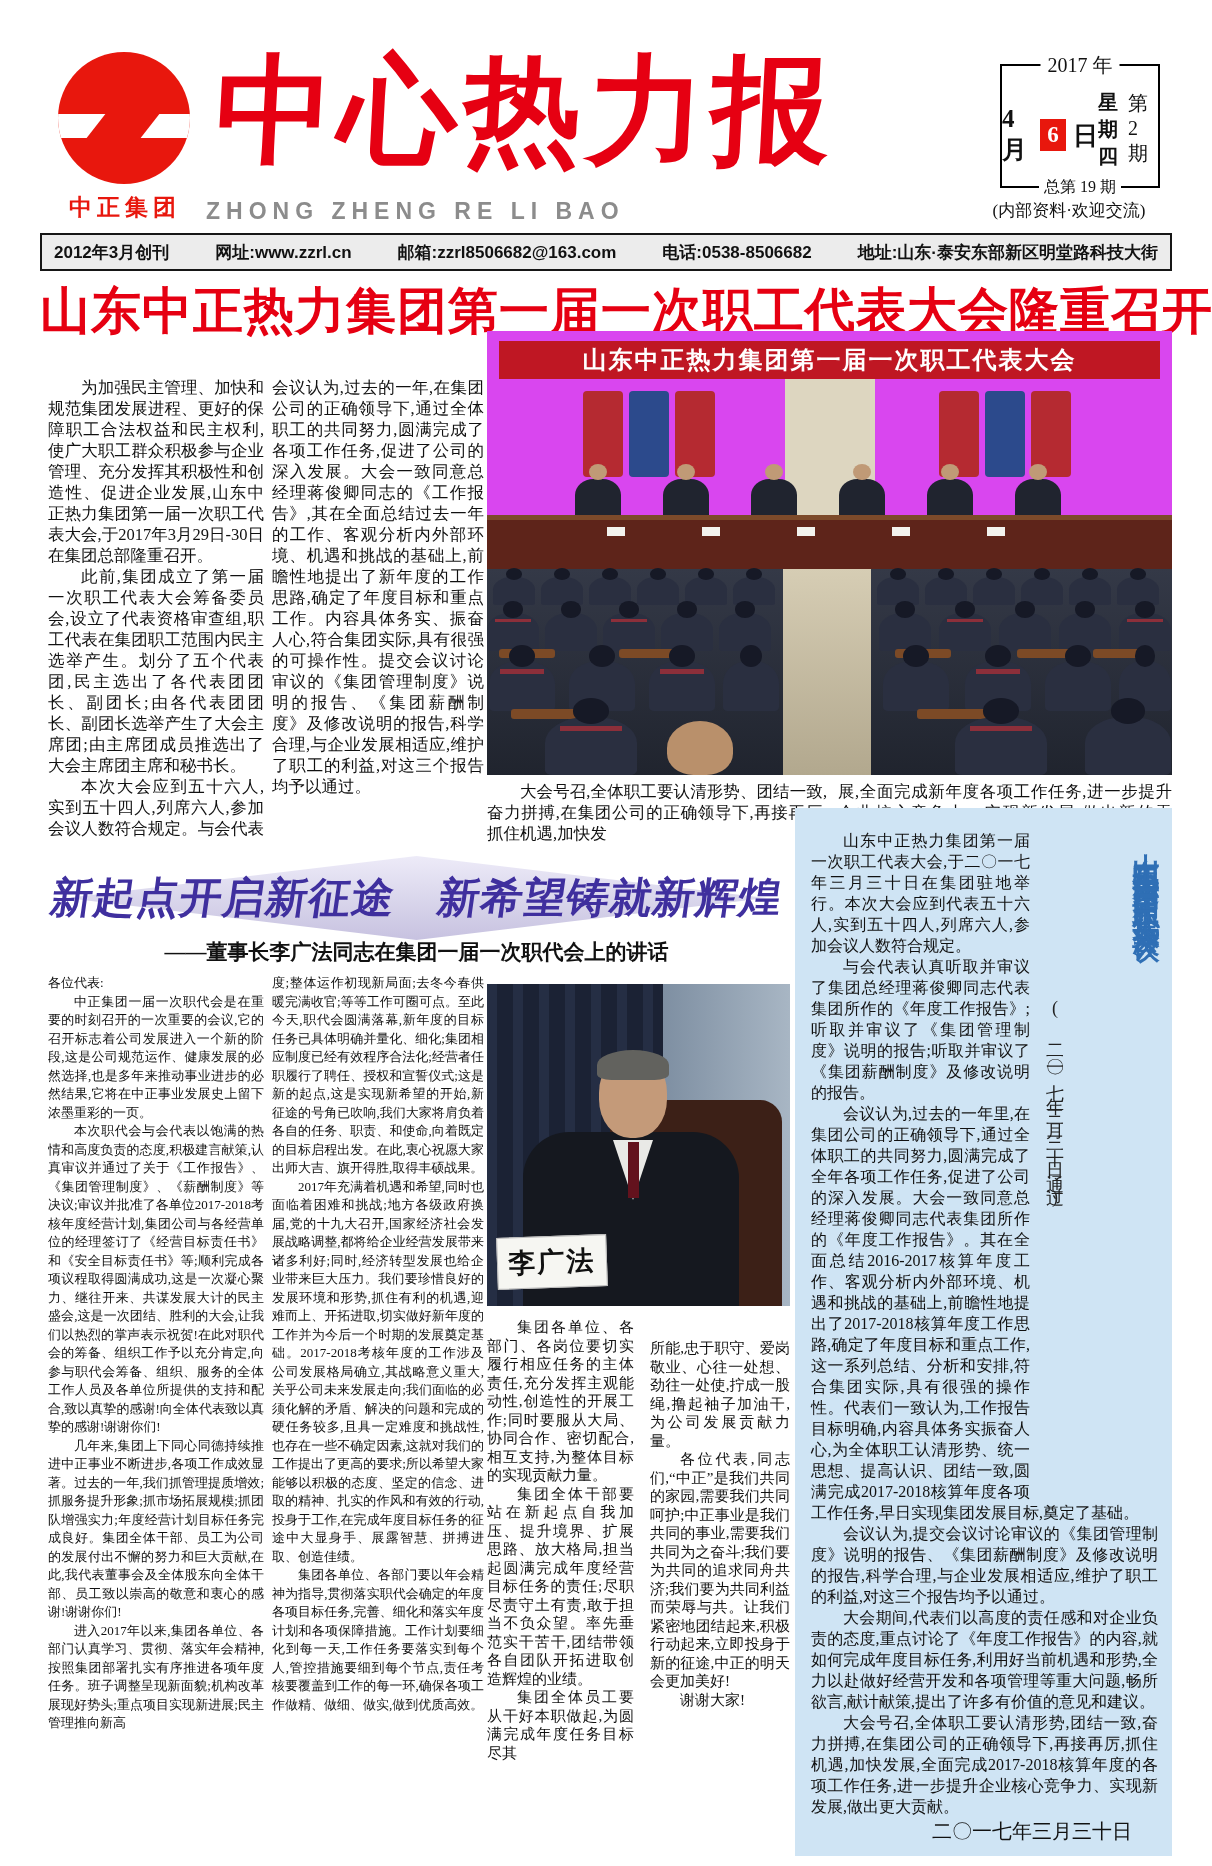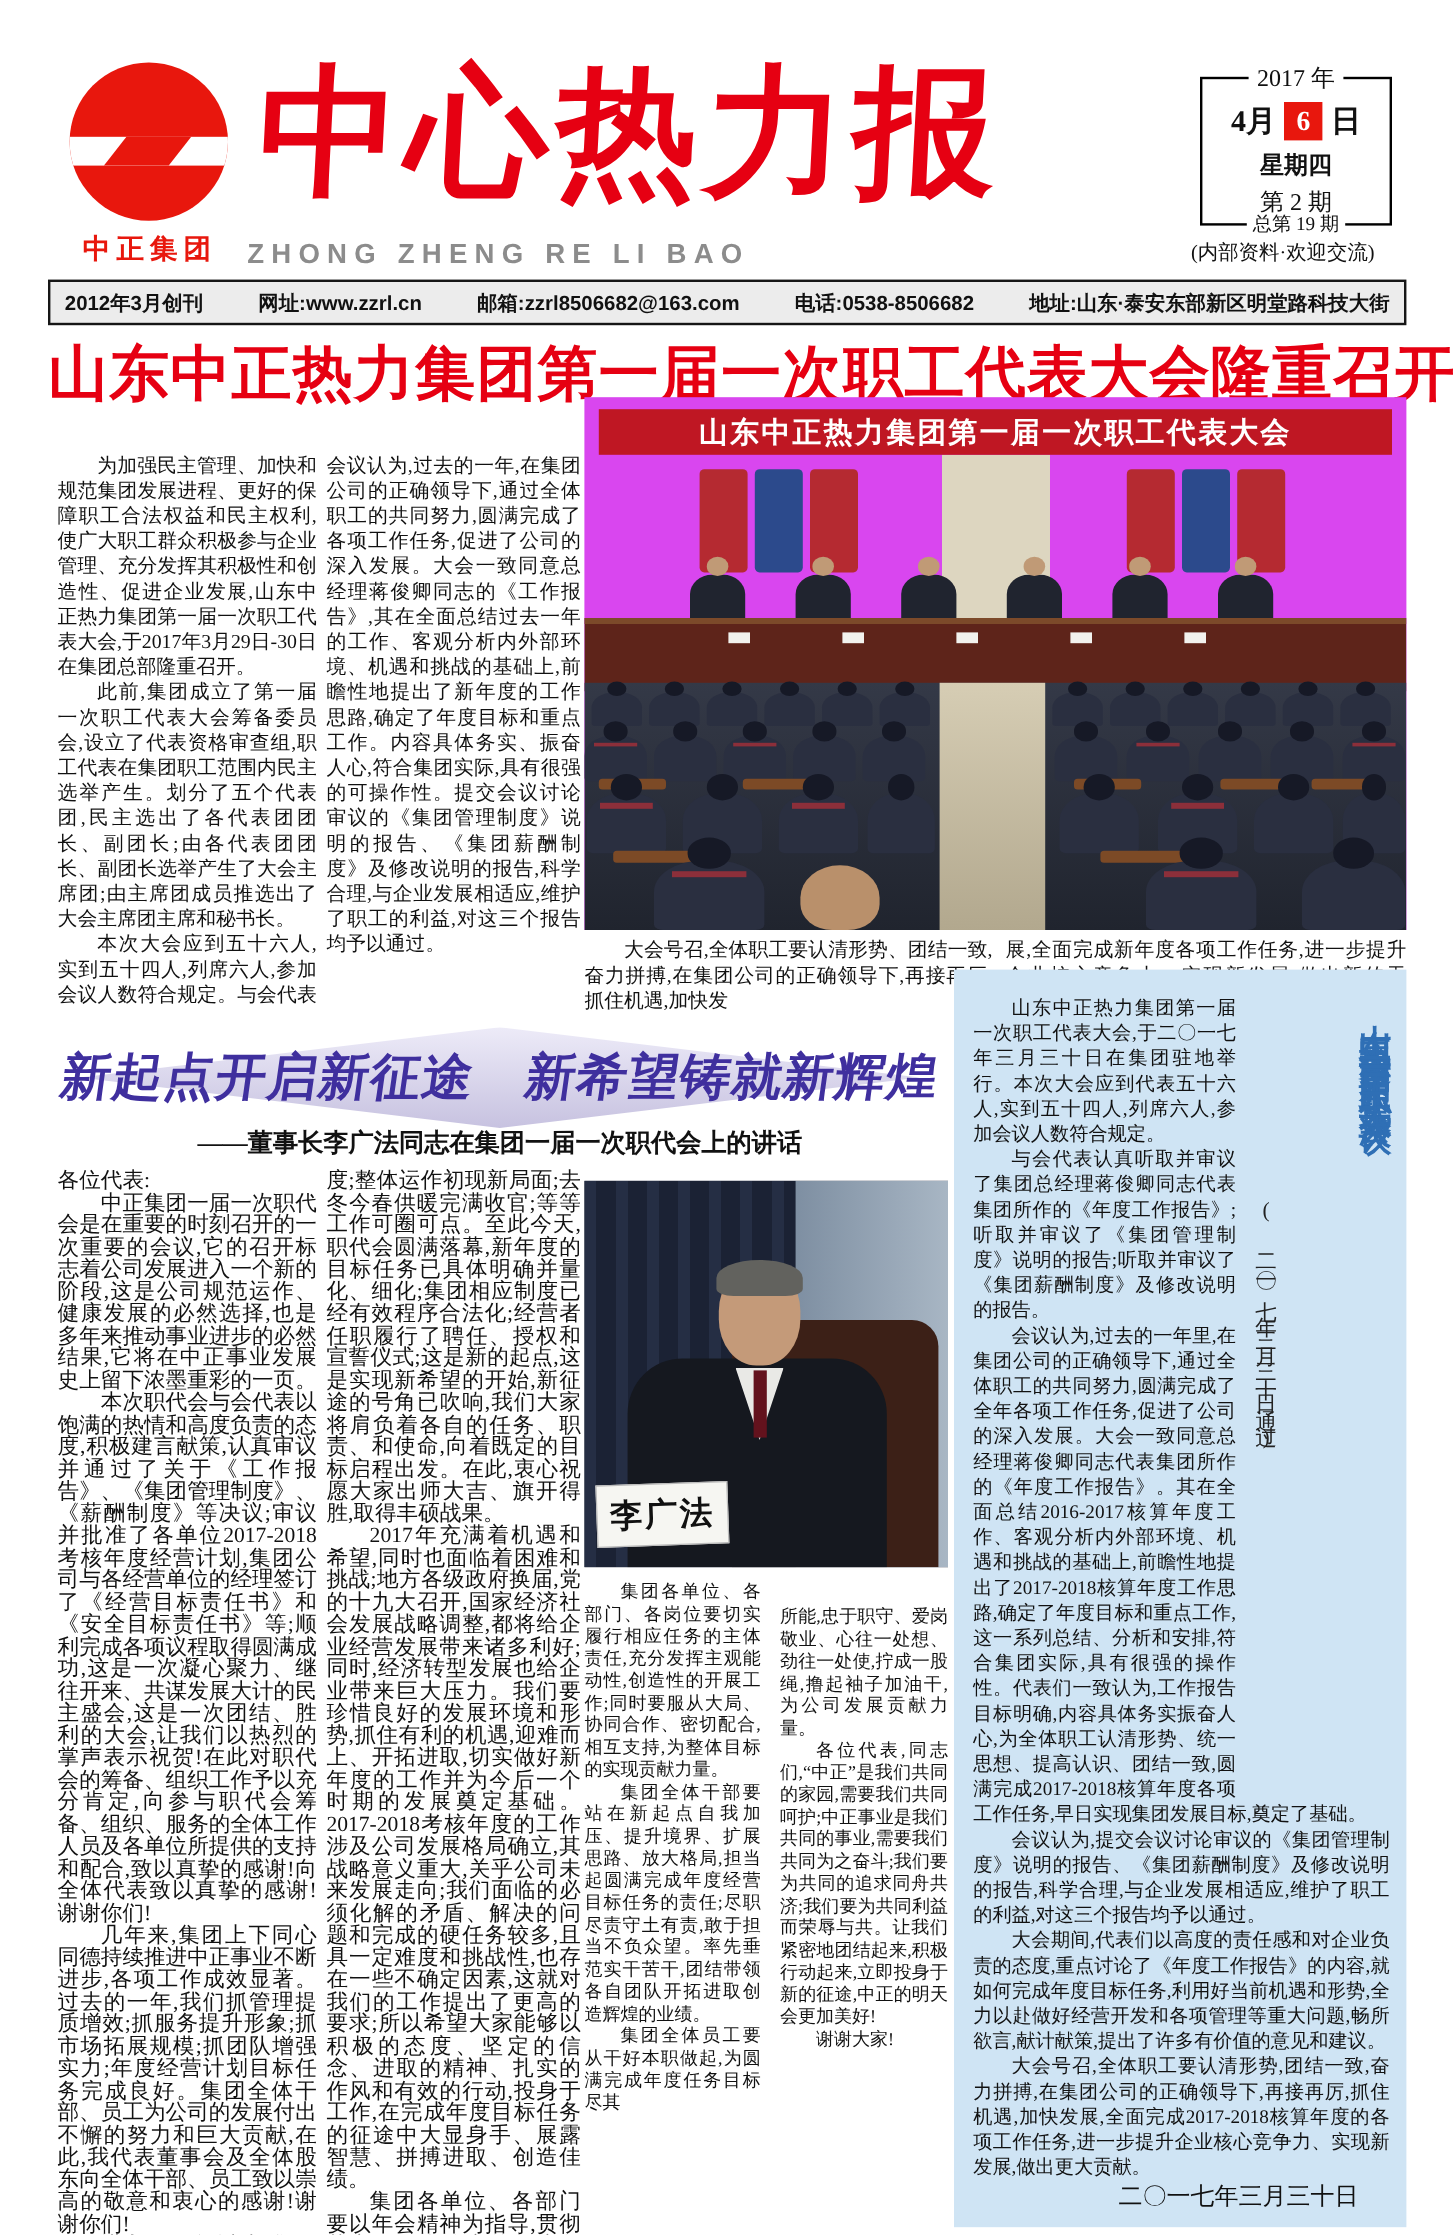--- a/index.html
+++ b/index.html
@@ -14,21 +14,21 @@
                     background:#e8170d;transform:skewX(-38deg);}
   .logo-label{position:absolute;left:50px;top:192px;width:150px;text-align:center;color:#e8170d;
               font-weight:bold;font-size:23px;letter-spacing:5px;}
   .paper-title{position:absolute;left:198px;top:28px;width:655px;height:168px;line-height:168px;
                text-align:center;font-size:118px;font-weight:bold;color:#e60012;letter-spacing:6px;
                white-space:nowrap;transform:skewX(-3deg);}
   .paper-pinyin{position:absolute;left:206px;top:198px;width:652px;display:flex;justify-content:space-between;
                 font-family:"Liberation Sans","DejaVu Sans",sans-serif;font-weight:bold;font-size:23px;
                 color:#8c8c8c;letter-spacing:6px;}
   .date-box{position:absolute;left:1000px;top:64px;width:156px;height:120px;border:2px solid #000;
-            display:flex;flex-direction:column;align-items:center;font-family:"Liberation Serif",serif;}
+            display:flex;flex-direction:row;align-items:center;font-family:"Liberation Serif",serif;}
   .db-year{position:absolute;top:-14px;left:50%;transform:translateX(-50%);background:#fff;
            padding:0 7px;font-size:20px;white-space:nowrap;}
   .db-row{margin-top:18px;display:flex;align-items:center;gap:7px;font-size:25px;font-weight:bold;}
   .day-badge{display:inline-block;width:32px;height:32px;line-height:32px;text-align:center;
              background:#e8170d;color:#fff;font-weight:bold;font-size:23px;}
   .db-weekday{margin-top:7px;font-size:20px;font-weight:bold;}
   .db-issue{margin-top:4px;font-size:20px;}
   .db-total{position:absolute;bottom:-12px;left:50%;transform:translateX(-50%);background:#fff;
             padding:0 5px;font-size:16px;white-space:nowrap;}
   .internal-note{position:absolute;left:962px;top:199px;width:214px;text-align:center;font-size:17px;}
@@ -78,21 +78,21 @@
   
   .banner2{position:absolute;left:44px;top:856px;width:745px;height:84px;}
   .diamond{position:absolute;inset:0;background:linear-gradient(180deg,#edebf8,#c7c2e0);
            clip-path:polygon(50% 0%,97% 50%,50% 100%,3% 50%);}
   .banner2-text{position:absolute;inset:0;display:flex;align-items:center;justify-content:center;
                 font-size:42px;font-weight:900;color:#3f2f9e;transform:skewX(-8deg);
                 letter-spacing:1px;white-space:nowrap;}
   .byline{position:absolute;left:44px;top:938px;width:745px;text-align:center;font-size:21px;font-weight:bold;}
 
   
-  .sp{font-size:18px;line-height:18.5px;}
+  .sp{font-size:13px;line-height:18.5px;}
   .s1{left:48px;top:974px;width:216px;height:888px;}
   .s1 .para:first-child{text-indent:0;}
   .s2{left:272px;top:974px;width:212px;height:888px;}
   .s3{left:487px;top:1318px;width:147px;height:546px;font-size:15px;line-height:18.5px;}
   .s4{left:650px;top:1339px;width:140px;height:546px;font-size:15px;line-height:18.5px;}
 
   
   .photo2{position:absolute;left:487px;top:984px;width:303px;height:322px;background:#1f2737;overflow:hidden;}
   .photo2 *{position:absolute;}
   .p2-curtain{left:0;top:0;bottom:0;width:58%;background:repeating-linear-gradient(90deg,#252e44 0 10px,#1b2234 10px 26px);}

